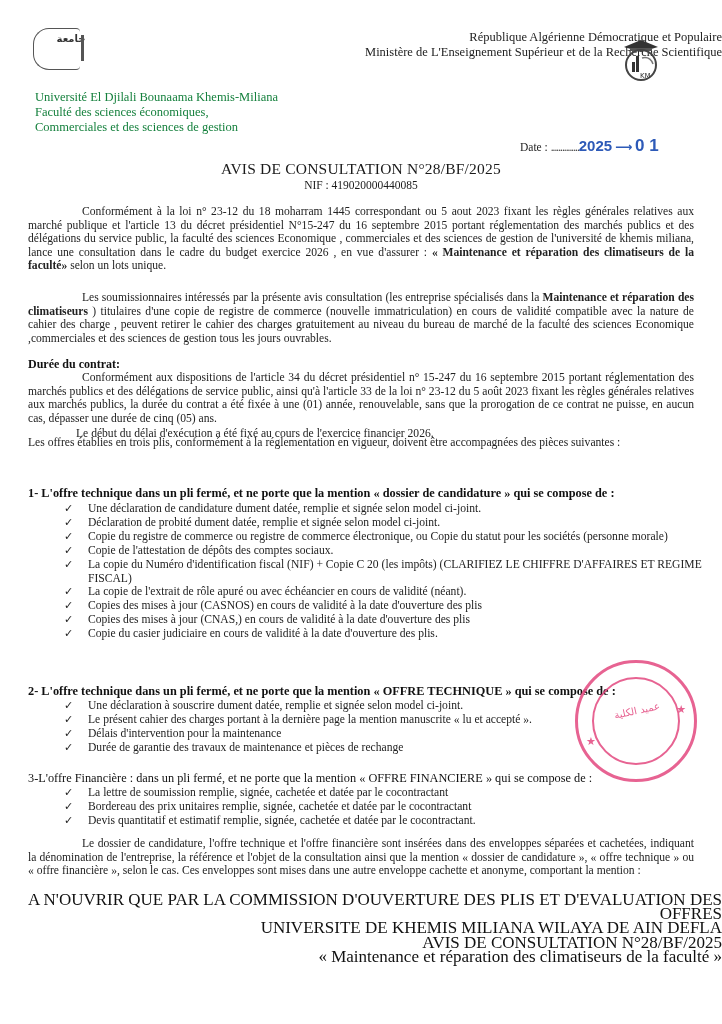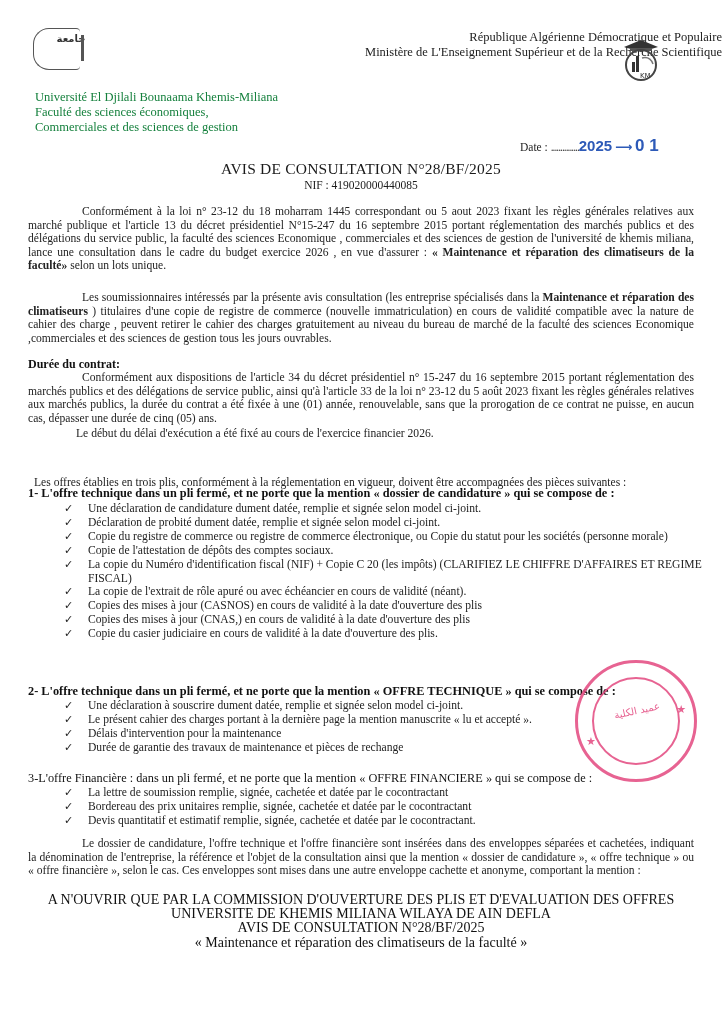--- a/index.html
+++ b/index.html
@@ -53,21 +53,21 @@
   .section-head {
     left: 28px; font-size: 12.3px; color: #111;
   }
   ul.checks {
     list-style: none; margin: 0; padding: 0;
     left: 64px; width: 640px; font-size: 11.6px; line-height: 13.9px; color: #222;
   }
   ul.checks li { position: relative; padding-left: 24px; }
   ul.checks li .tick { position: absolute; left: 0; top: 0; font-size: 11px; }
   .center-block {
-    left: 0; width: 722px; text-align: center; font-size: 14px; line-height: 14.2px; color: #111;
+    left: 0; width: 722px; text-align: right; font-size: 17px; line-height: 14.2px; color: #111;
   }
   .stamp {
     left: 575px; top: 660px; width: 122px; height: 122px; border-radius: 50%;
     border: 3px solid #e3487f; box-sizing: border-box; opacity: 0.85;
   }
   .stamp .ring {
     position: absolute; left: 14px; top: 14px; right: 14px; bottom: 14px;
     border: 2px solid #e3487f; border-radius: 50%;
   }
   .stamp .txt {
@@ -130,21 +130,21 @@
 <div class="abs section-head" style="top:357px; font-size:12px;">
   <b>Durée du contrat:</b>
 </div>
 <div class="abs para" style="top:371px;">
   <span class="ind"></span><span>Conformément aux dispositions de l'article 34 du décret présidentiel n° 15-247 du 16 septembre 2015 portant réglementation des marchés publics et des délégations de service public, ainsi qu'à l'article 33 de la loi n° 23-12 du 5 août 2023 fixant les règles générales relatives aux marchés publics, la durée du contrat a été fixée à une (01) année, renouvelable, sans que la prorogation de ce contrat ne puisse, en aucun cas, dépasser une durée de cinq (05) ans.</span>
 </div>
 <div class="abs para" style="top:427px;">
   <span class="ind" style="width:48px"></span><span>Le début du délai d'exécution a été fixé au cours de l'exercice financier 2026.</span>
 </div>
 
-<div class="abs para" style="top:476px;margin-left:6px;">Les offres établies en trois plis, conformément à la réglementation en vigueur, doivent être accompagnées des pièces suivantes :</div>
+<div class="abs para" style="top:436px;">Les offres établies en trois plis, conformément à la réglementation en vigueur, doivent être accompagnées des pièces suivantes :</div>
 
 <div class="abs section-head" style="top:486px;">
   <b>1- L'offre technique dans un pli fermé, et ne porte que la mention « dossier de candidature » qui se compose de :</b>
 </div>
 <ul class="abs checks" style="top:502px;">
   <li><span class="tick">✓</span><span>Une déclaration de candidature dument datée, remplie et signée selon model ci-joint.</span></li>
   <li><span class="tick">✓</span><span>Déclaration de probité dument datée, remplie et signée selon model ci-joint.</span></li>
   <li><span class="tick">✓</span><span>Copie du registre de commerce ou registre de commerce électronique, ou Copie du statut pour les sociétés (personne morale)</span></li>
   <li><span class="tick">✓</span><span>Copie de l'attestation de dépôts des comptes sociaux.</span></li>
   <li><span class="tick">✓</span><span>La copie du Numéro d'identification fiscal (NIF) + Copie C 20 (les impôts) (CLARIFIEZ LE CHIFFRE D'AFFAIRES ET REGIME FISCAL)</span></li>

